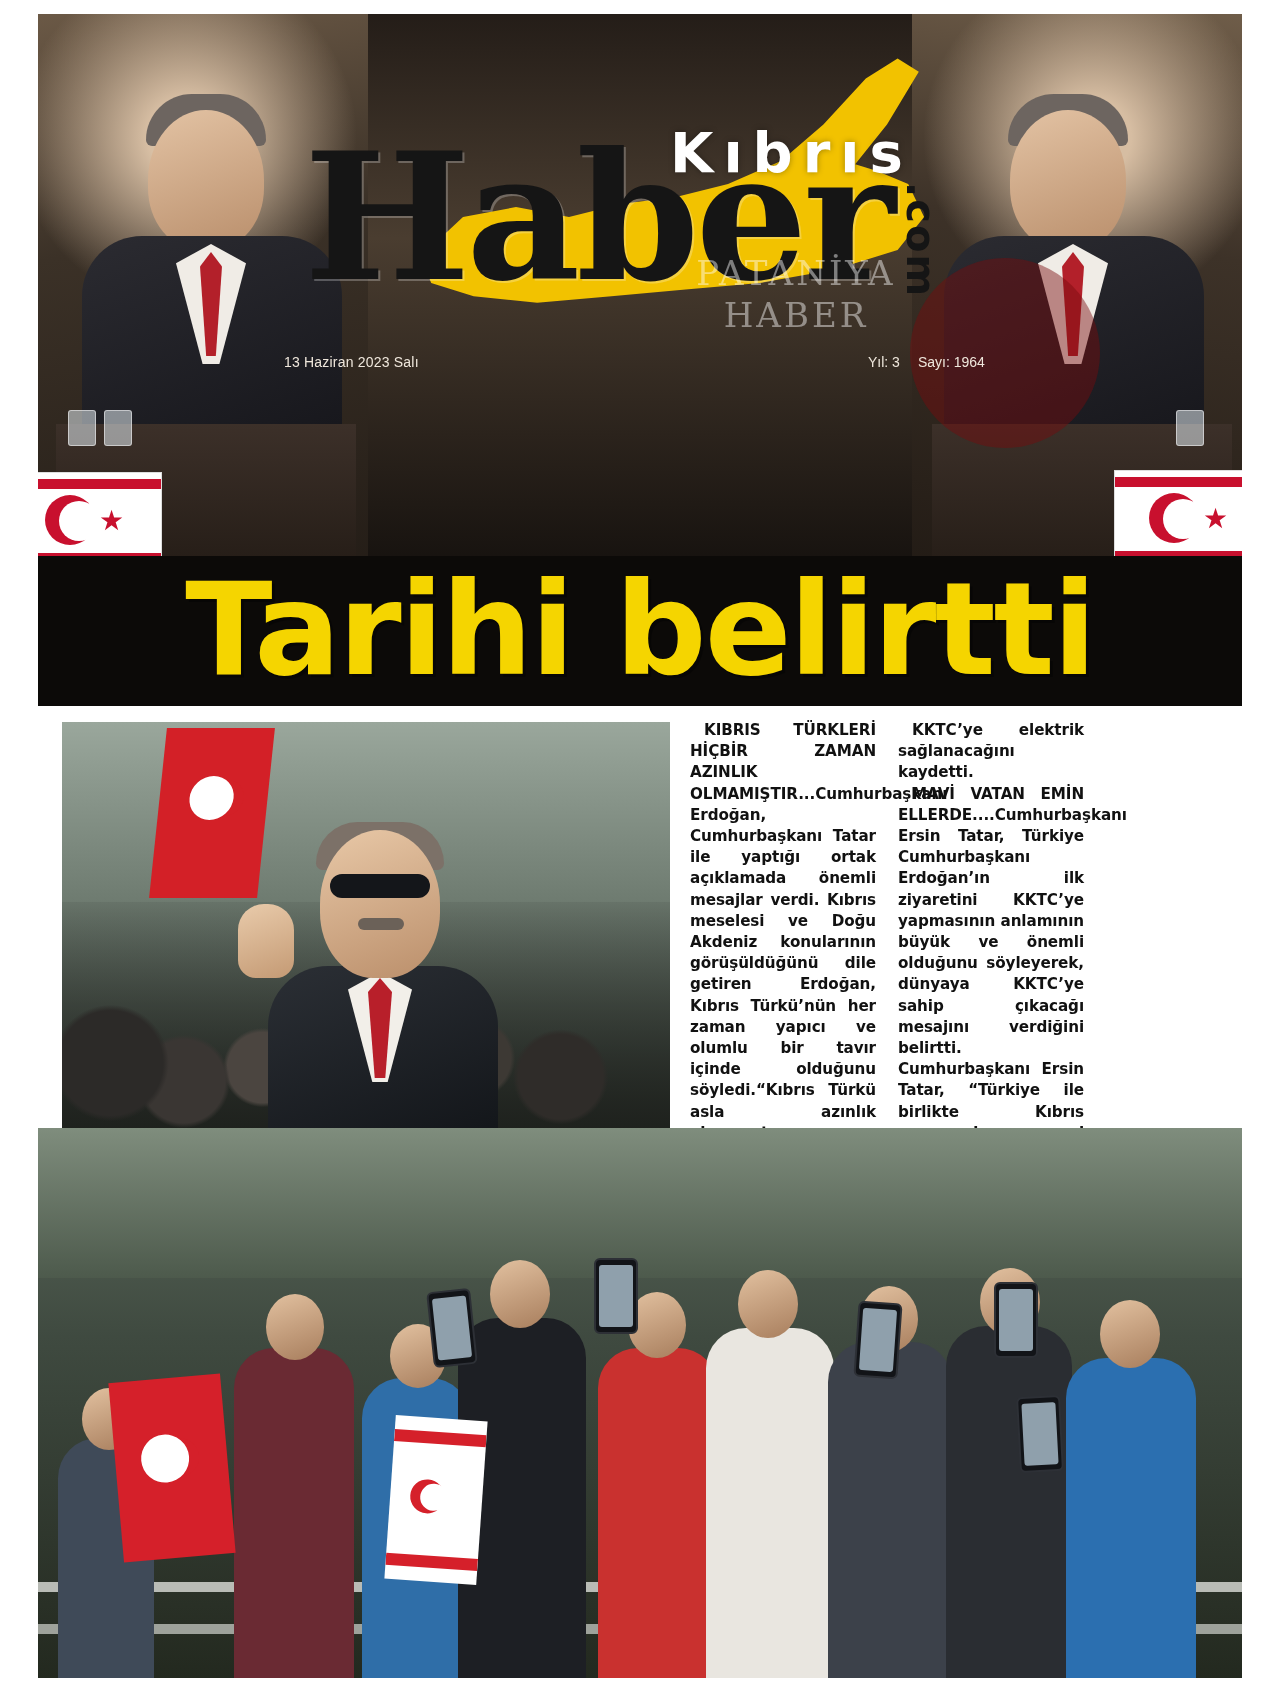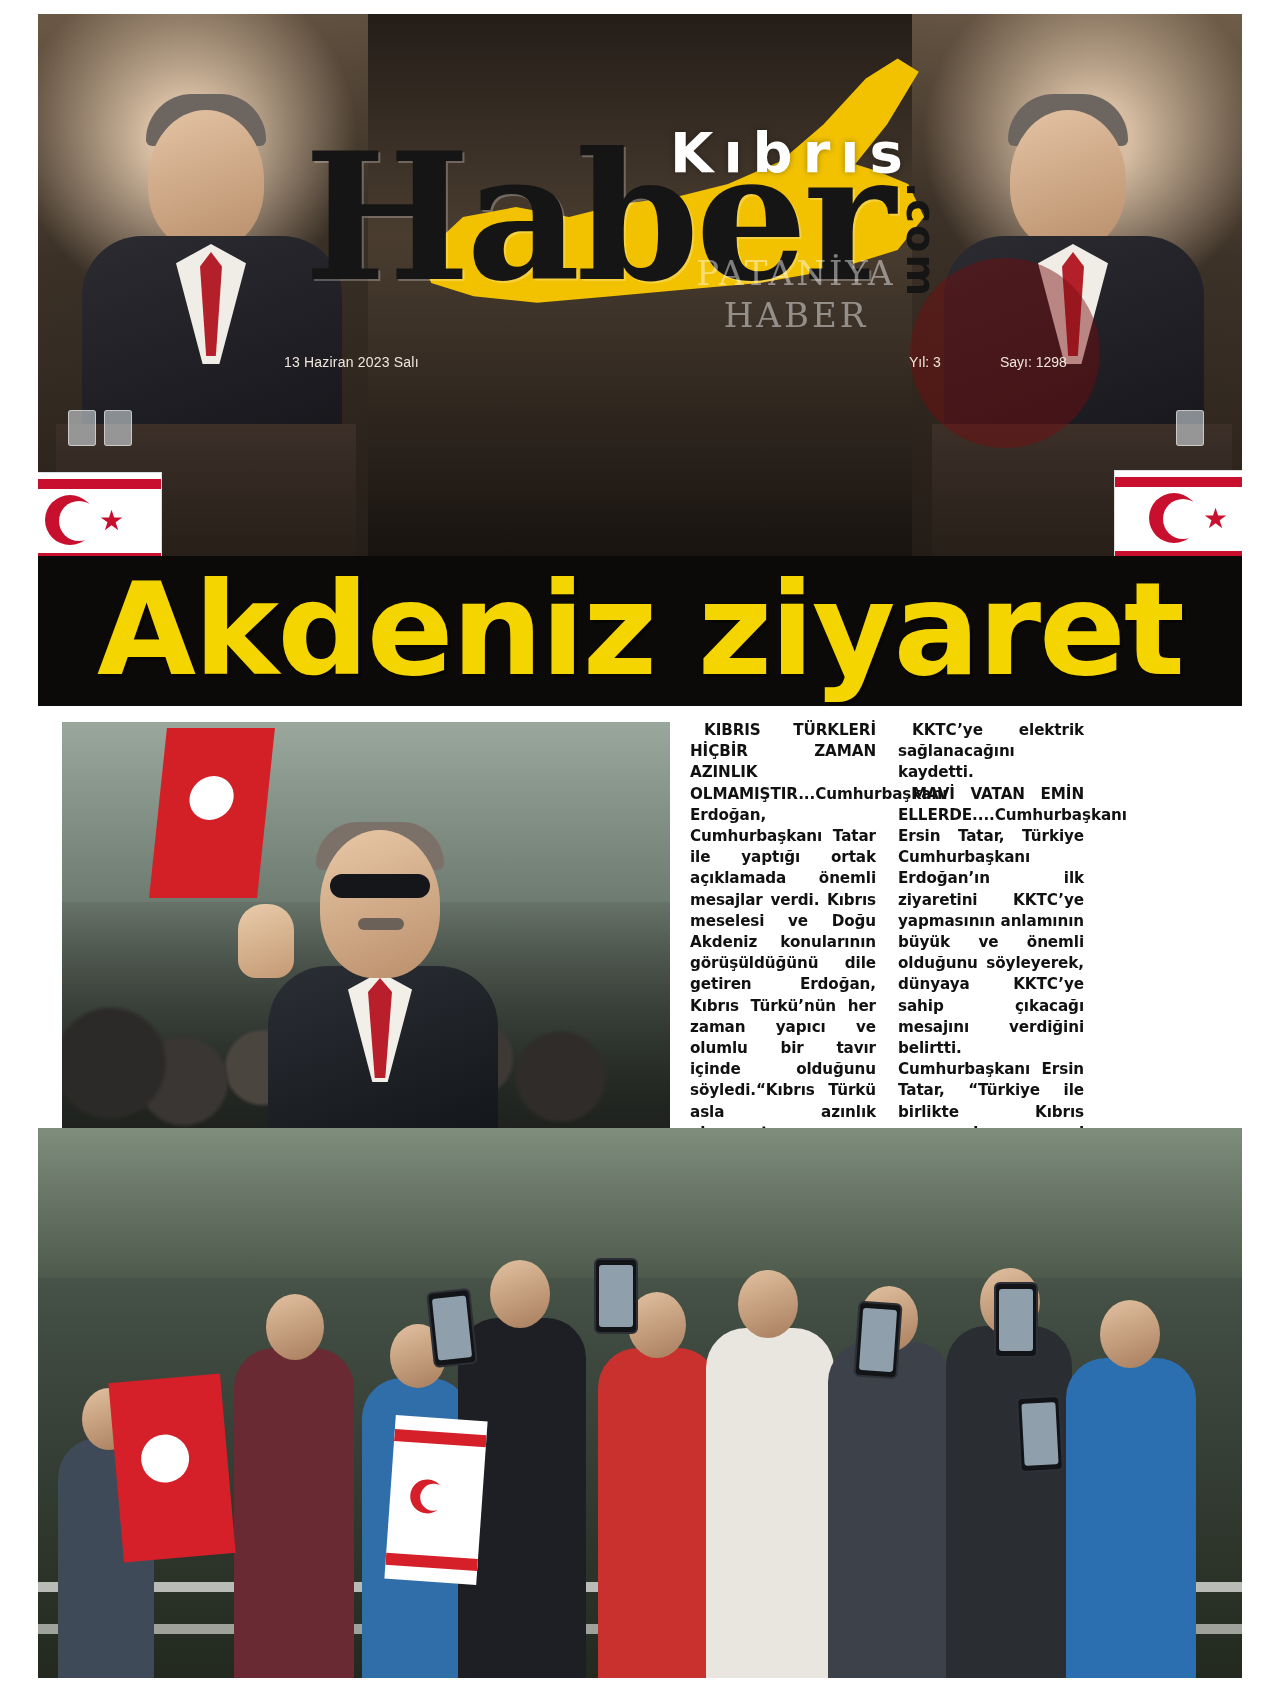--- a/index.html
+++ b/index.html
@@ -221,21 +221,21 @@
     color: #efe7dc;
     font-size: 14px;
     letter-spacing: .2px;
   }
   .mh-issue {
     position: absolute;
     left: 830px; top: 340px;
     color: #efe7dc;
     font-size: 14px;
   }
-  .mh-issue span { margin-right: 18px; margin-left: 41px; }
+  .mh-issue span { margin-right: 18px; }
 
   .kicker {
     position: absolute;
     left: 262px; top: 408px;
     width: 680px;
     text-align: center;
     color: #ffffff;
     font-family: "DejaVu Sans", sans-serif;
     font-weight: 700;
     font-size: 23.5px;
@@ -517,27 +517,27 @@
       <div class="logo-haber">Haber</div>
       <div class="logo-dotcom">.com</div>
       <div class="watermark">
         <div>PATANİYA</div>
         <div>HABER</div>
       </div>
     </div>
 
     <div class="mh-date">13 Haziran 2023 Salı</div>
     <div class="mh-issue">
-      <span>Yıl: 3</span><span>Sayı: 1298</span>
+      <span>Yıl: 3</span><span>Sayı: 1964</span>
     </div>
 
   </div>
 
   <div class="headline-band"></div>
-  <div class="headline">Akdeniz ziyaret</div>
+  <div class="headline">Tarihi belirtti</div>
 
   <div class="body-band"></div>
 
   <div class="lead-photo">
     <div class="lp-flag"></div>
     <div class="lp-crowd"></div>
     <div class="lp-suit"></div>
     <div class="lp-shirt"></div>
     <div class="lp-tie"></div>
     <div class="lp-main-hair"></div>

